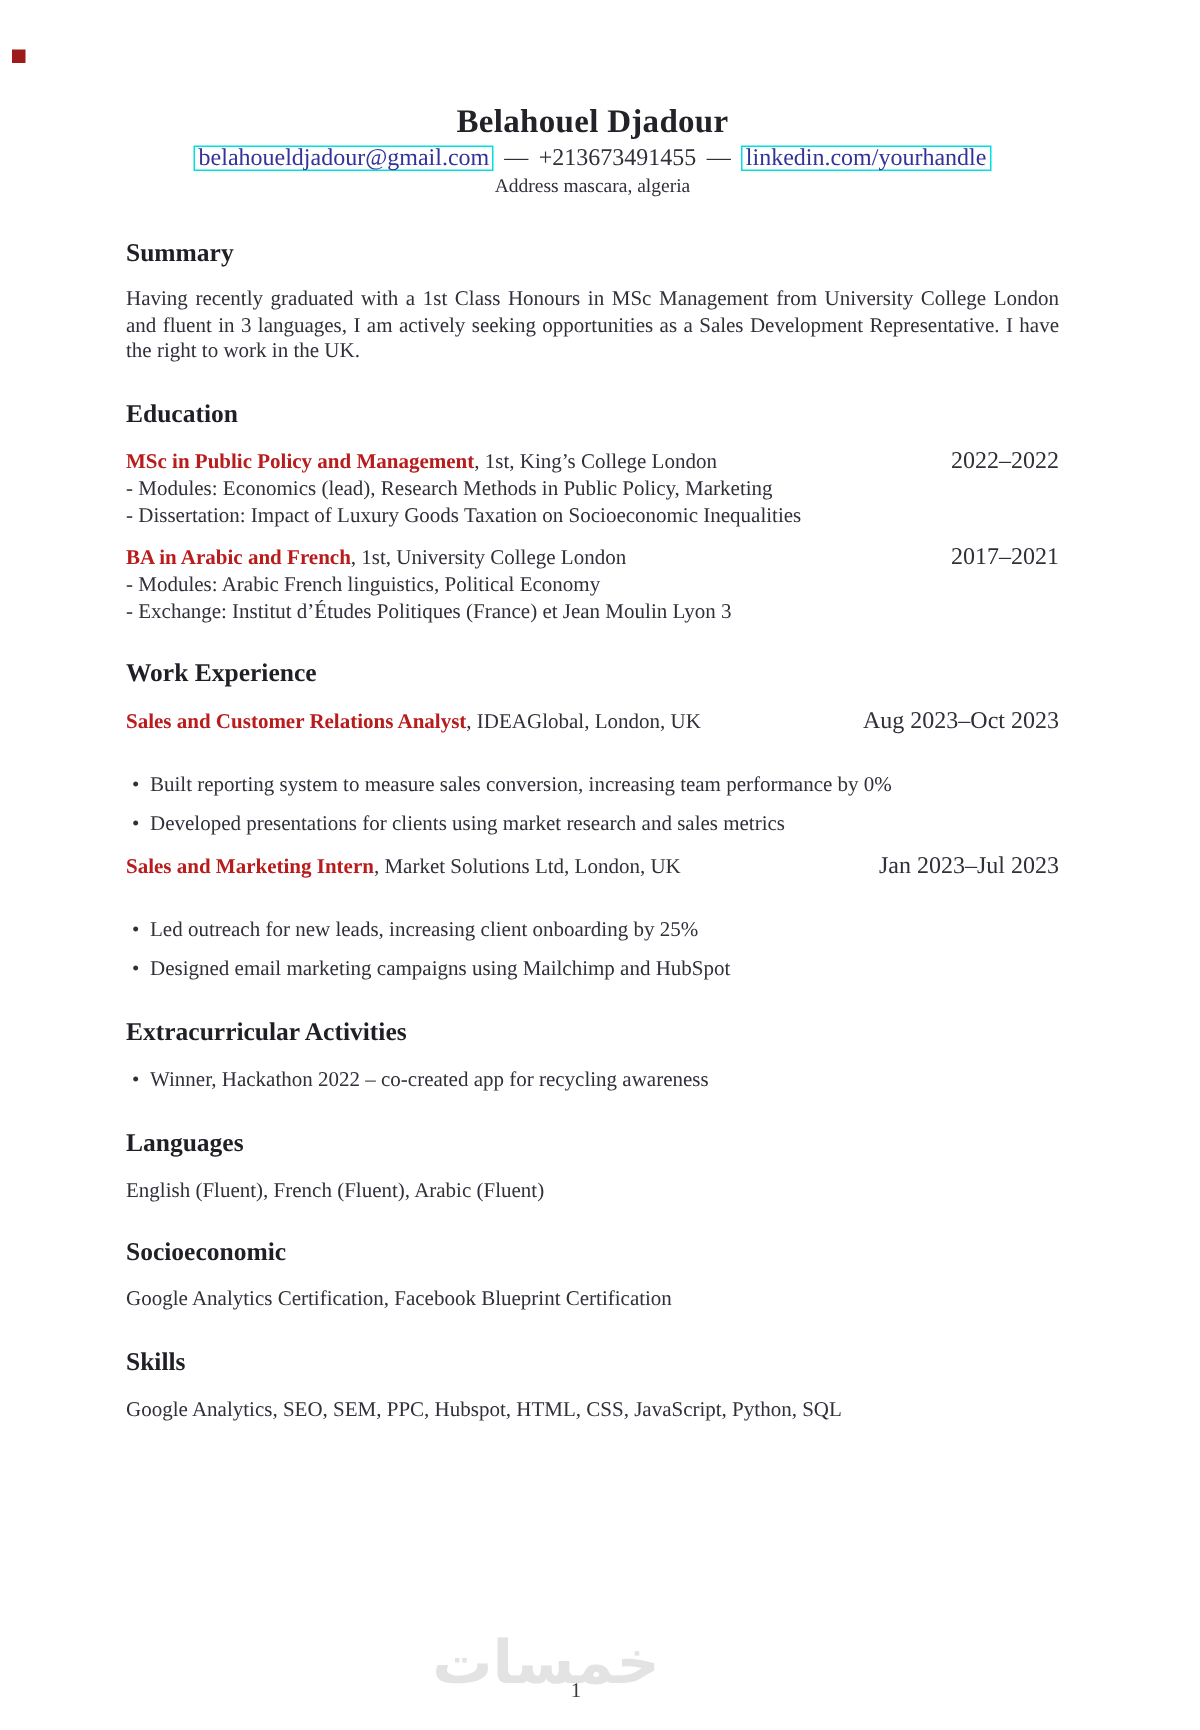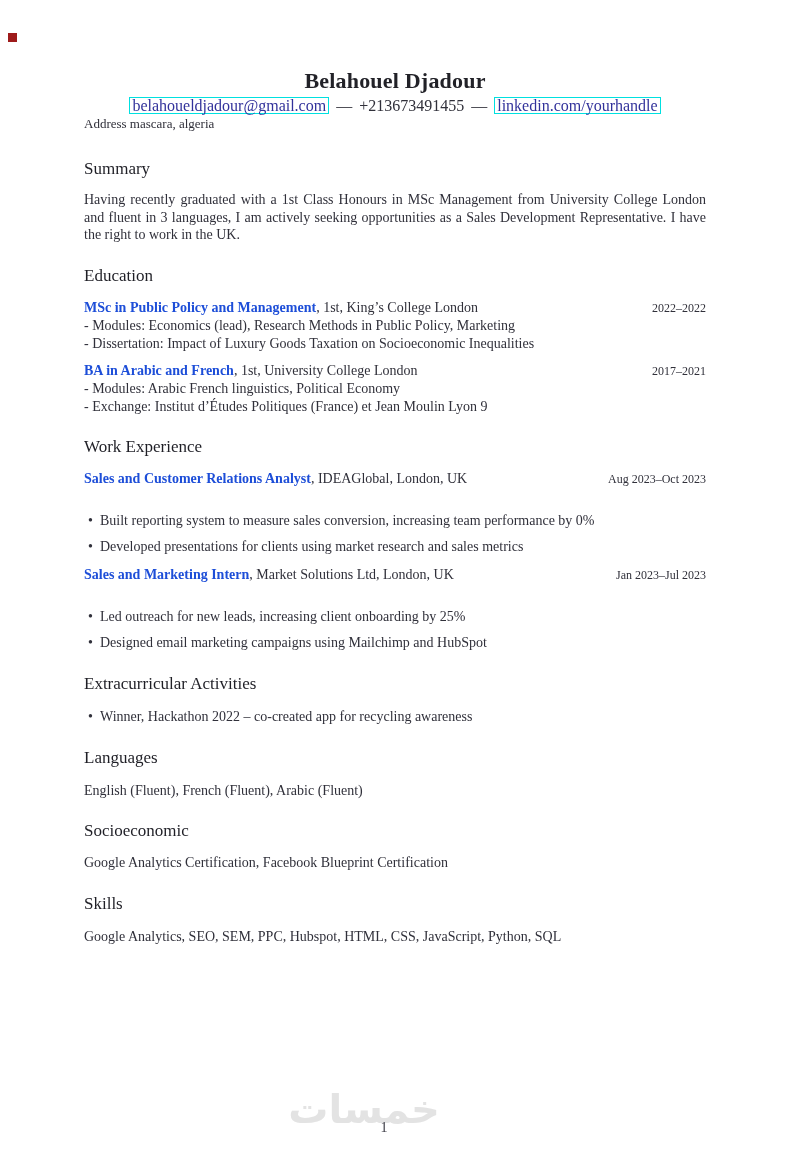--- a/index.html
+++ b/index.html
@@ -32,43 +32,43 @@
     gap: 7px;
     font-size: 16px; line-height: 19px;
   }
   .boxed-link {
     color: #32329b; text-decoration: none;
     border: 1px solid #00e0e0;
     padding: 0 2px; line-height: 15px;
     cursor: pointer;
   }
   .sep, .phone { color: #30303a; }
-  .address { text-align: left; font-size: 13px; line-height: 18px; }
+  .address { text-align: center; font-size: 13px; line-height: 18px; }
 
   h2.section {
-    font-size: 17px; font-weight: normal; color: #1f1f26;
+    font-size: 17px; font-weight: bold; color: #1f1f26;
     line-height: 20px;
   }
   .mt-summary  { margin-top: 26px; }
   .mt-section  { margin-top: 22px; }
   .mt-work     { margin-top: 20px; }
 
   p.body-text { font-size: 14px; line-height: 17.5px; }
   p.justify { text-align: justify; margin-top: 12px; }
   p.plain   { margin-top: 14px; }
   p.cert    { margin-top: 13px; }
 
   .entry { margin-top: 13px; }
   .entry.tight { margin-top: 8px; }
   .entry-head {
     display: flex; justify-content: space-between; align-items: baseline;
     font-size: 14px; line-height: 18px;
   }
-  .entry-head .left b { font-weight: bold; color: #1d4ed8; }
-  .entry-head .dates { font-size: 12px; white-space: nowrap; }
+  .entry-head .left b { font-weight: bold; color: #b91c1c; }
+  .entry-head .dates { font-size: 16px; white-space: nowrap; }
   .sub-line { font-size: 14px; line-height: 18.5px; }
 
   .job { margin-top: 13px; }
   .job.tight { margin-top: 10px; }
 
   ul.bullets { list-style: none; margin-top: 24px; padding-left: 4px; }
   ul.bullets.close { margin-top: 14px; }
   ul.bullets li {
     position: relative; padding-left: 12px;
     font-size: 14px; line-height: 18px;
@@ -128,21 +128,21 @@
       <div class="sub-line">- Modules: Economics (lead), Research Methods in Public Policy, Marketing</div>
       <div class="sub-line">- Dissertation: Impact of Luxury Goods Taxation on Socioeconomic Inequalities</div>
     </div>
 
     <div class="entry tight">
       <div class="entry-head">
         <span class="left"><b>BA in Arabic and French</b><span>, 1st, University College London</span></span>
         <span class="dates">2017–2021</span>
       </div>
       <div class="sub-line">- Modules: Arabic  French linguistics, Political Economy</div>
-      <div class="sub-line">- Exchange: Institut d’Études Politiques (France) et Jean Moulin Lyon 9</div>
+      <div class="sub-line">- Exchange: Institut d’Études Politiques (France) et Jean Moulin Lyon 3</div>
     </div>
   </section>
 
   <section>
     <h2 class="section mt-work">Work Experience</h2>
 
     <div class="job">
       <div class="entry-head">
         <span class="left"><b>Sales and Customer Relations Analyst</b><span>, IDEAGlobal, London, UK</span></span>
         <span class="dates">Aug 2023–Oct 2023</span>

